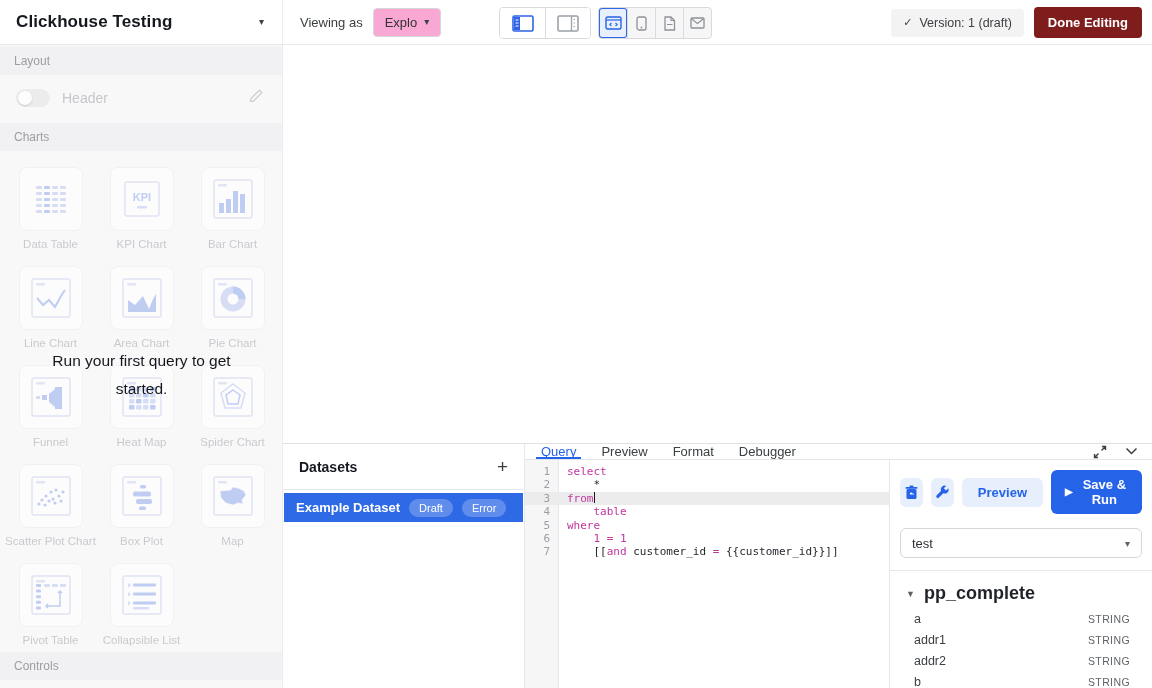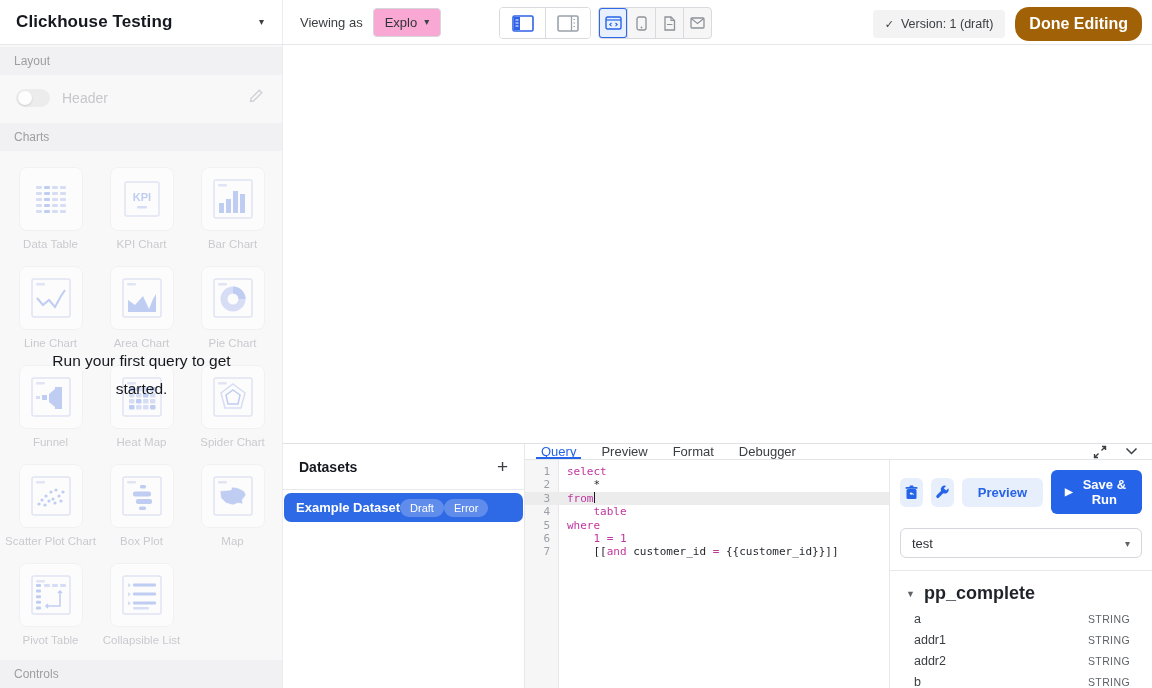--- a/index.html
+++ b/index.html
@@ -27,22 +27,22 @@
   .device-toggles { position:absolute; left:598px; top:7px; display:flex;
     border:1px solid #d9dade; border-radius:4px; background:#f6f6f7; }
   .device-btn { width:28px; height:30px; display:flex; align-items:center; justify-content:center; color:#8d9299; }
   .device-btn + .device-btn { border-left:1px solid #d9dade; }
   .device-btn.active { background:#e9f0fd; box-shadow:inset 0 0 0 1px #3069e8; border-radius:3px; color:#2563e8; }
 
   .topbar-right { position:absolute; right:10px; top:7px; display:flex; gap:10px; align-items:center; }
   .version-pill { display:flex; align-items:center; gap:7px; background:#f3f3f4;
     border-radius:4px; padding:7px 12px; font-size:12.5px; color:#3c4043; }
   .check-icon { font-size:11px; color:#3c4043; }
-  .done-btn { background:#a16207; color:#fff; font-size:16px; font-weight:700;
-    border:none; border-radius:14px; padding:8px 14px; cursor:pointer; }
+  .done-btn { background:#7f1d1d; color:#fff; font-size:13px; font-weight:700;
+    border:none; border-radius:4px; padding:8px 14px; cursor:pointer; }
 
   
   .sidebar { position:absolute; left:0; top:45px; width:283px; height:643px;
     background:#f8f8f9; border-right:1px solid #ececee; overflow:hidden; }
   .section-strip { height:28px; margin-top:2px; background:#f1f1f3; display:flex; align-items:center;
     padding-left:14px; font-size:12px; color:#9d9da3; }
   .header-row { height:46px; display:flex; align-items:center; padding:0 18px 0 16px; opacity:.75; }
   .toggle { width:34px; height:18px; border-radius:10px; background:#e8e8ea; position:relative; flex-shrink:0; cursor:pointer; }
   .toggle .knob { position:absolute; left:2px; top:2px; width:14px; height:14px; border-radius:50%;
     background:#fff; box-shadow:0 1px 2px rgba(0,0,0,.18); }
@@ -66,21 +66,21 @@
   
   .bottom-panel { position:absolute; left:283px; top:443px; width:869px; height:245px;
     border-top:1px solid #e0e1e4; background:#fff; display:flex; z-index:20; }
 
   .datasets-panel { width:242px; border-right:1px solid #e7e8ea; display:flex; flex-direction:column; }
   .datasets-header { height:46px; display:flex; align-items:center; justify-content:space-between;
     padding:0 16px; border-bottom:1px solid #e7e8ea; }
   .datasets-title { font-size:14px; font-weight:700; color:#15181e; }
   .add-btn { font-size:19px; color:#3c4043; background:none; border:none; cursor:pointer; line-height:1; }
   .dataset-item { margin:3px 1px 0 1px; height:29px; background:#2e6ae5; color:#fff;
-    display:flex; align-items:center; padding:0 12px; cursor:pointer;border-radius:7px; }
+    display:flex; align-items:center; padding:0 12px; gap:9px; cursor:pointer; }
   .dataset-name { font-size:13px; font-weight:600; }
   .ds-badge { background:rgba(255,255,255,.24); border-radius:10px; padding:3px 10px; font-size:11px; }
 
   .editor-wrap { flex:1; display:flex; flex-direction:column; }
   .tabs-row { height:44px; border-bottom:1px solid #e3e4e8; display:flex; align-items:stretch; padding:0 14px;justify-content:space-between; }
   .tab { display:flex; align-items:center; font-size:13px; color:#3c4043; margin-right:21px;
     padding:0 2px; position:relative; cursor:pointer; }
   .tab.active { color:#2563e8; }
   .tab.active::after { content:""; position:absolute; left:-3px; right:-3px; bottom:0; height:2px; background:#2563e8; }
   .tabs-icons { margin-left:auto; display:flex; align-items:center; gap:18px; color:#3c4043; }
@@ -419,21 +419,21 @@
             <path d="M8 19 l3 2.2 l-3 2.2 Z" fill="#c3cef3"></path>
             <rect x="13" y="19.5" width="23" height="3" rx="1" fill="#9fb4ee"></rect>
             <path d="M8 28 l3 2.2 l-3 2.2 Z" fill="#c3cef3"></path>
             <rect x="13" y="28.5" width="23" height="3" rx="1" fill="#9fb4ee"></rect>
             <rect x="13" y="34" width="16" height="2.5" rx="1" fill="#c3cef3"></rect>
           </svg>
         </div>
         <div class="chart-label">Collapsible List</div>
       </div>
     </div>
-  <div class="section-strip" style="margin-top:14px">
+  <div class="section-strip" style="margin-top:6px">
     <span>Controls</span>
   </div>
 
 </div>
 
 <div class="empty-state">Run your first query to get started.</div>
 
 <div class="canvas"></div>
 
 <div class="bottom-panel">

